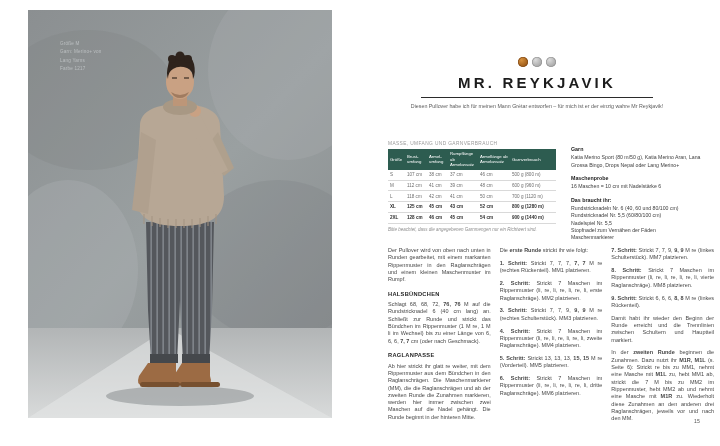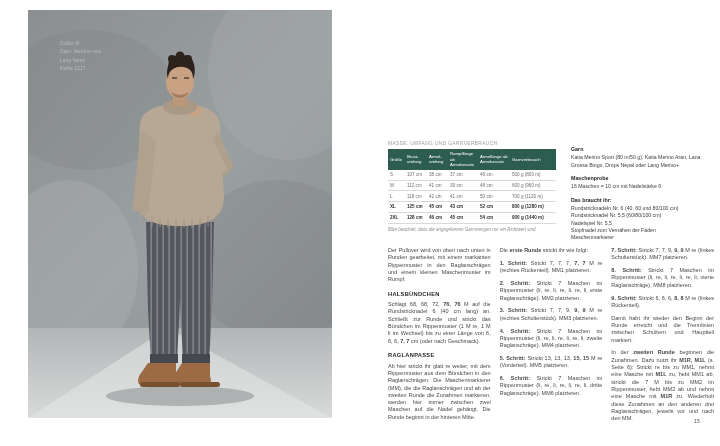--- a/index.html
+++ b/index.html
@@ -118,20 +118,30 @@
 
   <div>Größe M</div>
       <div>Garn: Merino+ von</div>
       <div>Lang Yarns</div>
       <div>Farbe 1217</div>
     </div>
 </div>
 
 <div class="right-page">
 
+  <div class="header">
+    <div class="medals">
+      <div class="medal full"></div>
+      <div class="medal empty"></div>
+      <div class="medal empty"></div>
+    </div>
+    <div class="title">MR. REYKJAVIK</div>
+    <div class="rule"></div>
+    <div class="subtitle">Diesen Pullover habe ich für meinen Mann Grétar entworfen – für mich ist er der einzig wahre Mr Reykjavik!</div>
+  </div>
 
   <div class="top-block">
     <div class="table-wrap">
       <div class="table-label">MASSE, UMFANG UND GARNVERBRAUCH</div>
       <table>
         <colgroup>
             <col class="c0">
             <col class="c1">
             <col class="c2">
             <col class="c3">

